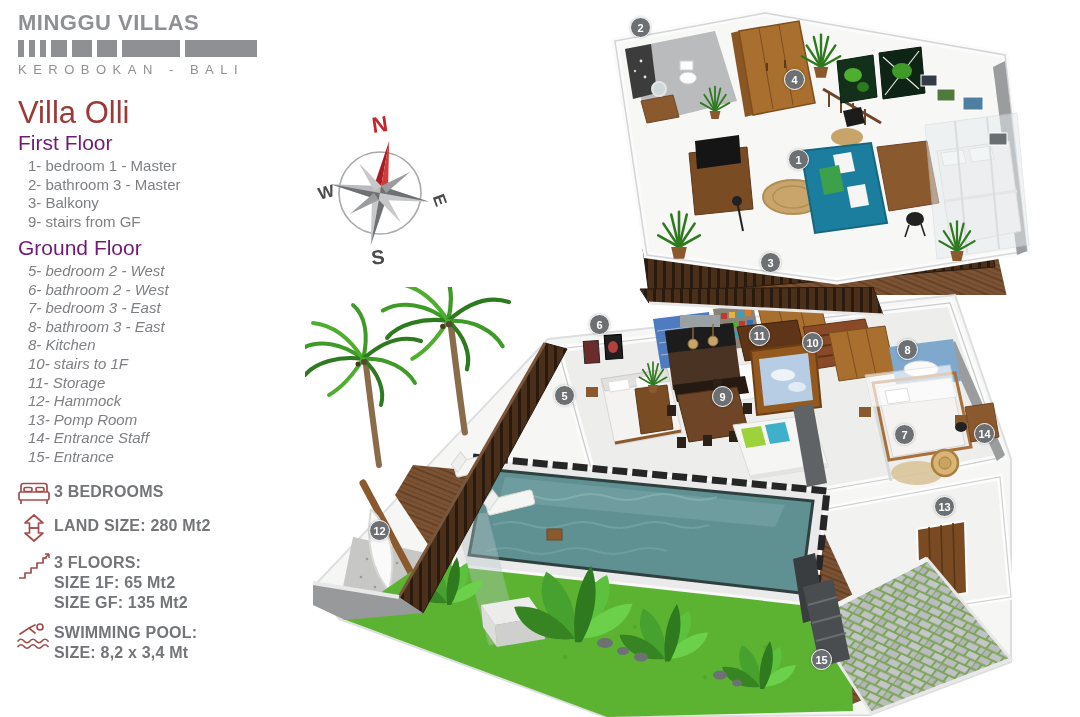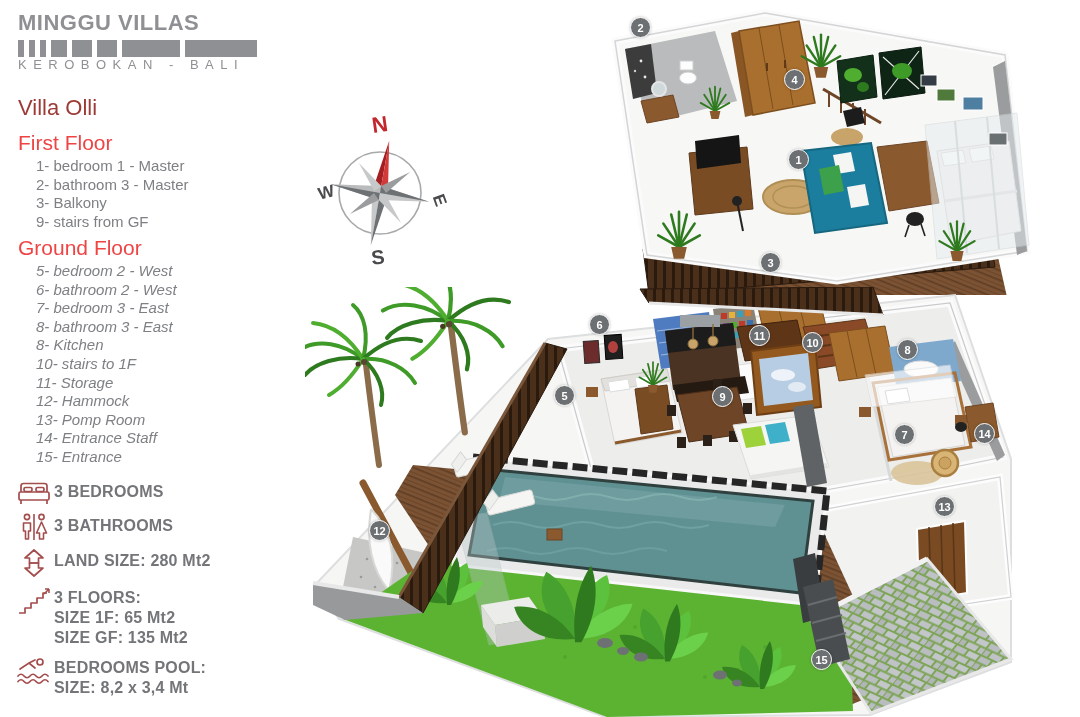--- a/index.html
+++ b/index.html
@@ -3,25 +3,25 @@
 <meta charset="utf-8">
 <style>
   html,body{margin:0;padding:0;background:#ffffff;}
   .page{position:relative;width:1080px;height:717px;background:#ffffff;overflow:hidden;
         font-family:"Liberation Sans",sans-serif;}
   
   .brand{position:absolute;left:18px;top:12px;width:268px;}
   .brand-name{font-size:22px;font-weight:700;letter-spacing:.5px;color:#8e9093;line-height:1;}
   .brand-bars{display:flex;gap:5px;margin-top:6px;height:17px;align-items:stretch;}
   .brand-bars i{background:#8e9093;display:block;}
-  .brand-sub{font-size:13px;color:#8e9093;letter-spacing:6.5px;font-weight:400;}
+  .brand-sub{margin-top:5px;font-size:13px;color:#8e9093;letter-spacing:6.5px;font-weight:400;}
   
-  .villa-name{position:absolute;left:18px;top:95px;font-size:22px;color:#9c3a36;}
-  .floor-title{position:absolute;left:18px;font-size:21px;color:#ef4444;}
-  .legend{position:absolute;left:36px;margin:0;padding:0;list-style:none;
+  .villa-name{position:absolute;left:18px;top:95px;font-size:31px;color:#9c3a36;}
+  .floor-title{position:absolute;left:18px;font-size:21px;color:#701a75;}
+  .legend{position:absolute;left:28px;margin:0;padding:0;list-style:none;
           font-size:15px;line-height:18.6px;color:#7e8084;}
   .ff-title{top:131px;} .ff-list{top:157px;}
   .gf-title{top:236px;} .gf-list{top:262px;font-style:italic;}
   
   .specs{position:absolute;left:14px;top:479px;width:260px;}
   .spec-row{display:flex;align-items:flex-start;margin-bottom:7px;}
   .spec-icon{width:40px;flex:0 0 40px;display:flex;justify-content:center;}
   .spec-lines{padding-top:3px;}
   .spec-lines span{display:block;font-size:16px;font-weight:700;color:#737578;
                    line-height:20px;letter-spacing:.2px;}
@@ -148,34 +148,20 @@
           <rect x="7" y="8.5" width="8" height="4" rx="1.5"></rect>
             <rect x="19" y="8.5" width="8" height="4" rx="1.5"></rect>
           <path d="M4,21 V25 M30,21 V25"></path>
         </svg>
       </span>
       <span class="spec-lines">
           <span>3 BEDROOMS</span>
         </span>
     </div>
 
-    <div class="spec-row">
-      <span class="spec-icon">
-        <svg width="30" height="28" viewBox="0 0 30 28" fill="none" stroke="#a34d4d" stroke-width="1.6" stroke-linejoin="round">
-          <circle cx="8" cy="4" r="2.6"></circle>
-            <path d="M4.5,10 h7 v8 h-2 v8 h-3 v-8 h-2 z"></path>
-          <line x1="15" y1="1" x2="15" y2="27"></line>
-          <circle cx="22.5" cy="4" r="2.6"></circle>
-            <path d="M22.5,9 L27.5,20 h-3 v6 h-4 v-6 h-3 z"></path>
-        </svg>
-      </span>
-      <span class="spec-lines">
-          <span>3 BATHROOMS</span>
-        </span>
-    </div>
 
     <div class="spec-row">
       <span class="spec-icon">
         <svg width="32" height="30" viewBox="0 0 32 30" fill="none" stroke="#a34d4d" stroke-width="1.7" stroke-linejoin="round">
           <path d="M16,2 L25,10 H20.5 V15 H11.5 V10 H7 Z"></path>
           <path d="M16,28 L7,20 H11.5 V15 H20.5 V20 H25 Z"></path>
         </svg>
       </span>
       <span class="spec-lines">
           <span>LAND SIZE: 280 Mt2</span>
@@ -200,21 +186,21 @@
     <div class="spec-row">
       <span class="spec-icon">
         <svg width="36" height="30" viewBox="0 0 36 30" fill="none" stroke="#a34d4d" stroke-width="1.7" stroke-linecap="round">
           <circle cx="24" cy="7" r="3"></circle>
           <path d="M4,14 L13,8 L19,13 M13,8 L19,5"></path>
           <path d="M2,21 q3,-3.5 6,0 q3,3.5 6,0 q3,-3.5 6,0 q3,3.5 6,0 q3,-3.5 6,0"></path>
           <path d="M2,26.5 q3,-3.5 6,0 q3,3.5 6,0 q3,-3.5 6,0 q3,3.5 6,0 q3,-3.5 6,0"></path>
         </svg>
       </span>
       <span class="spec-lines">
-        <span>BEDROOMS POOL:</span>
+        <span>SWIMMING POOL:</span>
         <span>SIZE: 8,2 x 3,4 Mt</span>
 
       </span>
     </div>
   </div>
 
   <div class="compass">
     <svg width="140" height="160" viewBox="0 0 140 160">
       <circle cx="68" cy="85" r="41" fill="none" stroke="#a7a9ab" stroke-width="1.6"></circle>
       <g transform="rotate(10 68 85)">

